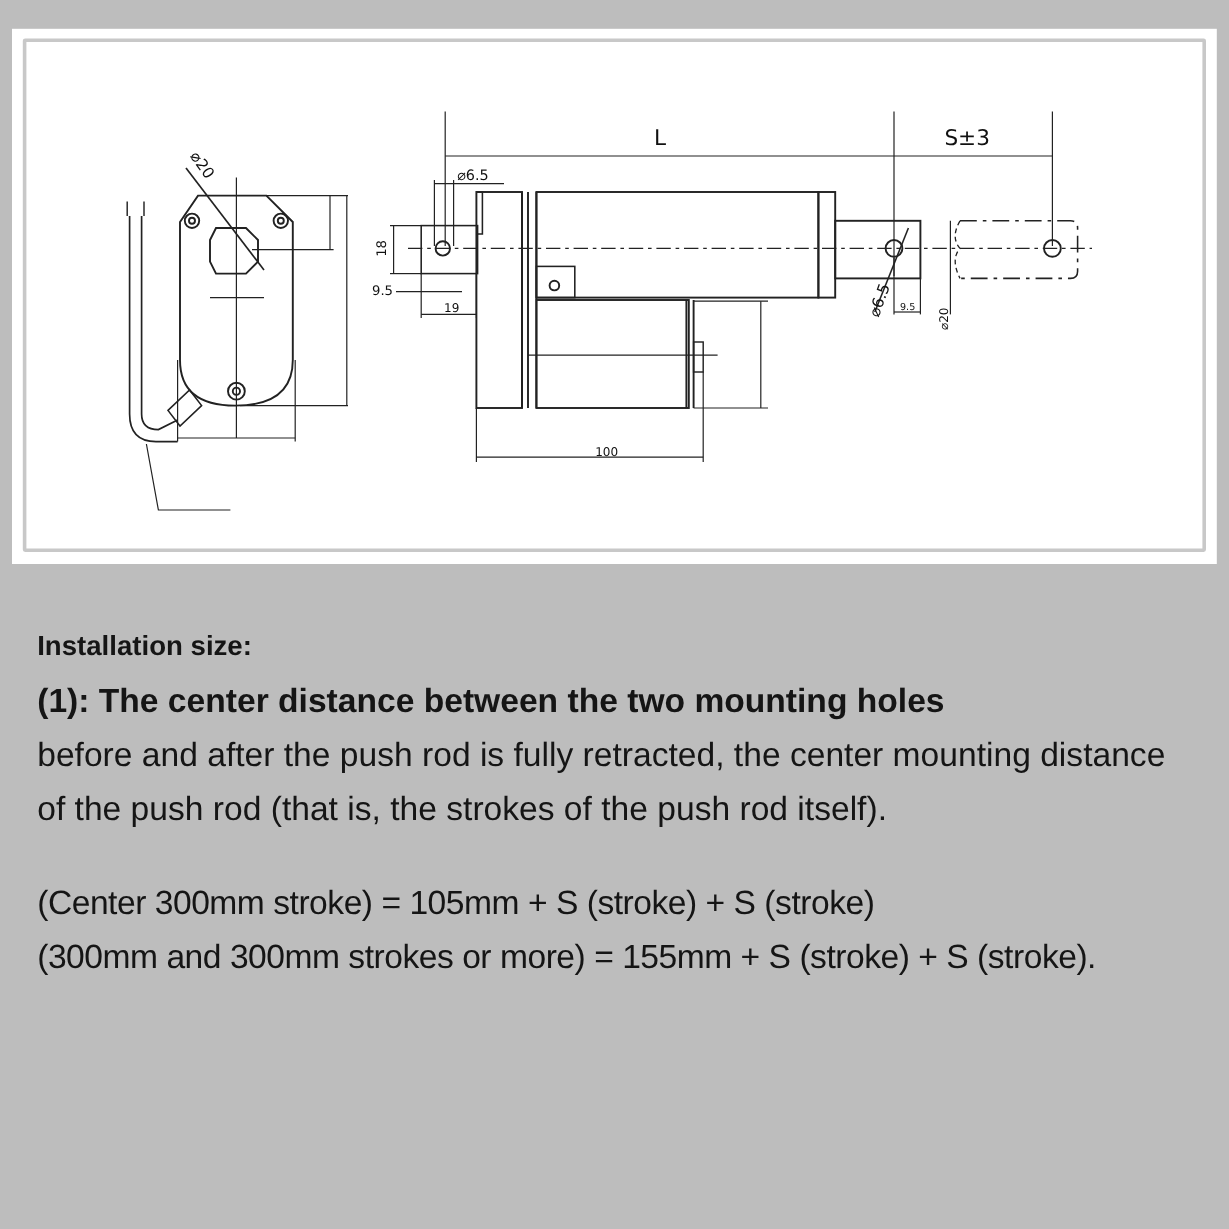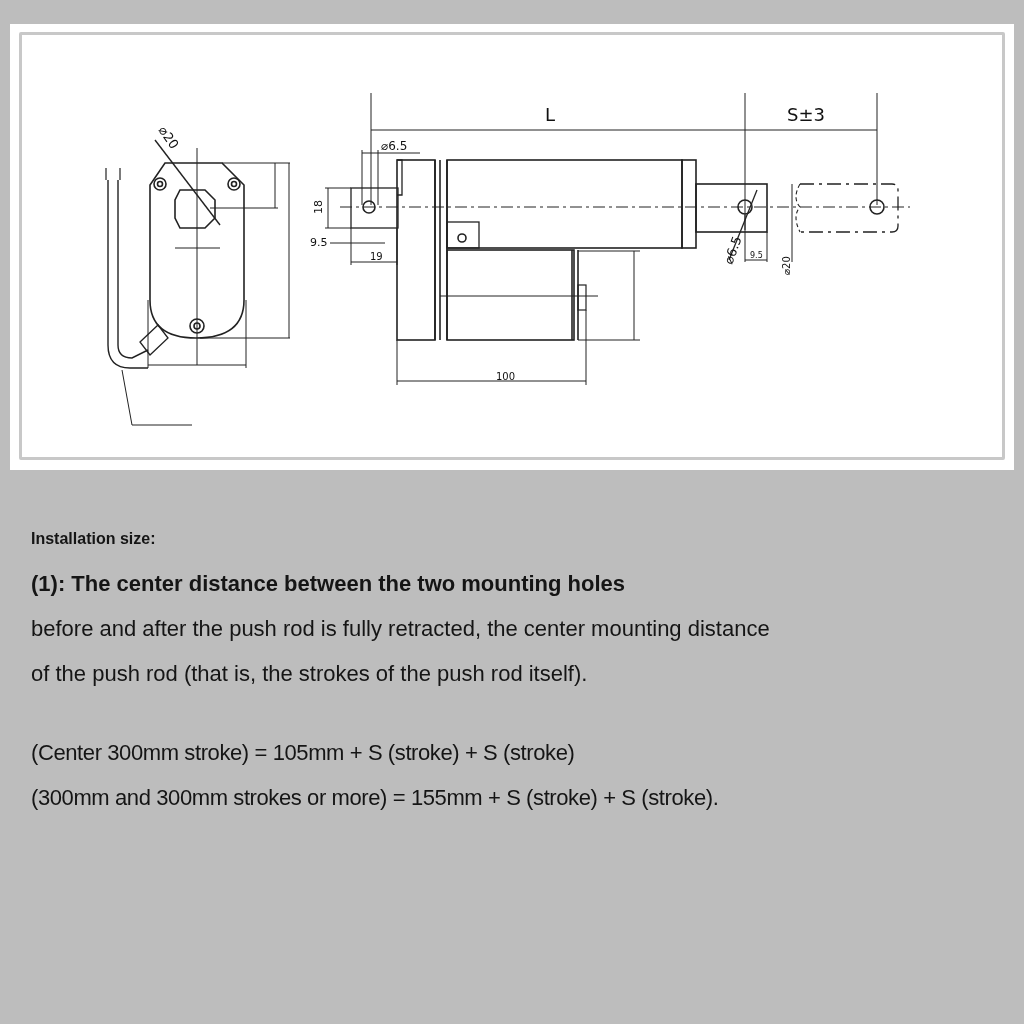--- a/index.html
+++ b/index.html
@@ -23,28 +23,28 @@
     border-radius: 2px;
     background: #ffffff;
   }
   svg.drawing { position: absolute; left: 0; top: 0; }
   .dim-text { font-family: "DejaVu Sans", sans-serif; fill: #111; }
   .text-block {
     position: absolute; left: 31px; top: 516px;
     width: 980px;
   }
   .line {
-    font-size: 22px;
+    font-size: 28px;
     line-height: 45px;
     height: 45px;
     white-space: nowrap;
     color: #151515;
   }
   .line.bold { font-weight: bold; }
-  .line.heading { font-weight: bold; font-size: 16px; }
+  .line.heading { font-weight: bold; font-size: 23px; }
   .gap { height: 34px; }
   .line.condensed { letter-spacing: -0.4px; }
 </style>
 </head>
 <body>
 
 <div class="frame">
   <div class="frame-inner"></div>
   <svg class="drawing" width="1004" height="446" viewBox="10 24 1004 446" xmlns="http://www.w3.org/2000/svg">
     <g fill="none" stroke="#222" stroke-width="1.6">

